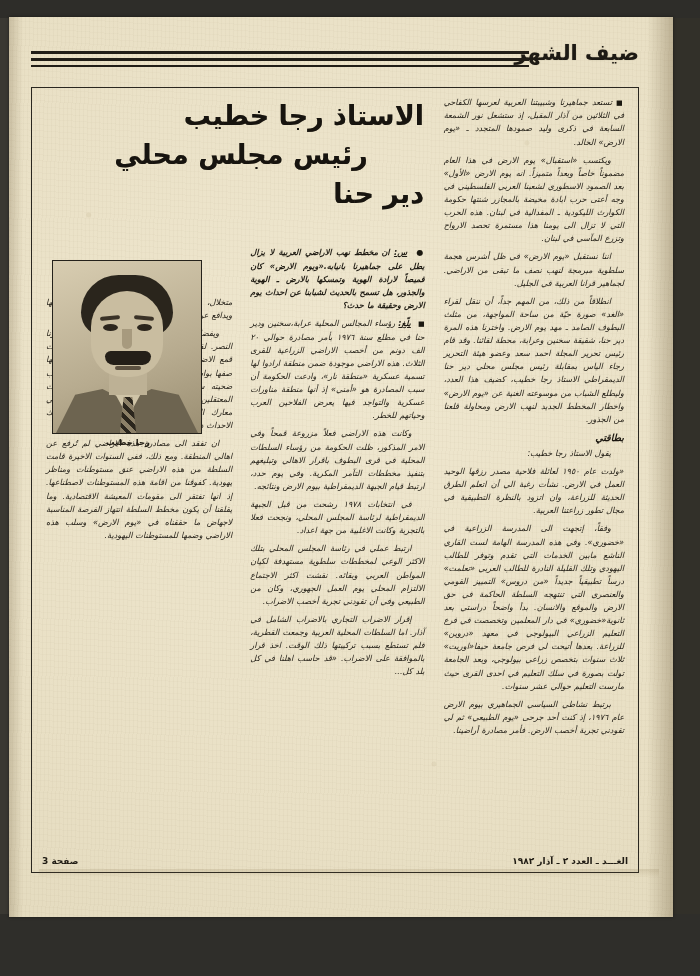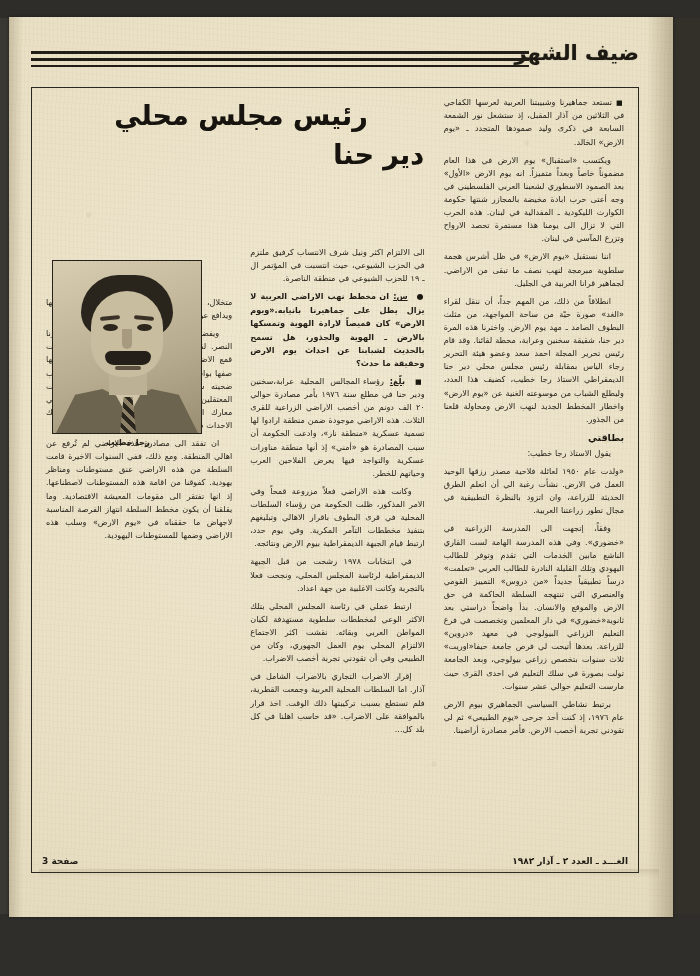--- a/index.html
+++ b/index.html
@@ -86,20 +86,21 @@
     padding:0;
     box-sizing:border-box;
   }
   .frame-inner{position:absolute;inset:0;padding:8px 10px 0 10px;}
 
   
   .cols{
     display:flex;flex-direction:row;
     height:745px;
     gap:0;
+    font-style:italic;
   }
   .col{
     position:relative;
     box-sizing:border-box;
   }
   .col-right{width:33%;padding:0 4px 0 9px;}
   .col-mid{width:33%;padding:0 9px;border-right:1px solid rgba(60,50,30,.0);}
   .col-left{width:34%;padding:0 9px 0 4px;}
 
   
@@ -227,20 +228,21 @@
           <div class="r r2"></div>
           <div class="r r3"></div>
         </div>
       </div>
 
       <div class="frame">
         <div class="frame-inner">
 
           <div class="headline-zone">
             <div class="headline">
+              <span class="l1">الاستاذ رجا خطيب</span>
               <span class="l2">رئيس مجلس محلي</span>
               <span class="l3">دير حنا</span>
             </div>
           </div>
 
           <div class="photo-wrap">
             <div class="photo">
               <div class="ph-bg"></div>
               <div class="ph-jacket"></div>
               <div class="ph-shirt"></div>
@@ -268,21 +270,20 @@
               <p class="para indent">انطلاقاً من ذلك، من المهم جداً، أن ننقل لقراء «الغد» صورة حيّة من ساحة المواجهة، من مثلث البطوف الصامد ـ مهد يوم الارض. واخترنا هذه المرة دير حنا، شقيقة سخنين وعرابة، محطة لقائنا. وقد قام رئيس تحرير المجلة احمد سعد وعضو هيئة التحرير رجاء الياس بمقابلة رئيس مجلس محلي دير حنا الديمقراطي الاستاذ رجا خطيب، كضيف هذا العدد، وليطلع الشباب من موسوعته الغنية عن «يوم الارض» واخطار المخطط الجديد لنهب الارض ومحاولة قلعنا من الجذور.</p>
               <div class="sub-head">بطاقتي</div>
               <p class="para indent">يقول الاستاذ رجا خطيب:</p>
               <p class="para">«ولدت عام ١٩٥٠ لعائلة فلاحية مصدر رزقها الوحيد العمل في الارض. نشأت رغبة الي أن اتعلم الطرق الحديثة للزراعة، وان اتزود بالنظرة التطبيقية في مجال تطور زراعتنا العربية.</p>
               <p class="para indent">وفقاً، إتجهت الى المدرسة الزراعية في «خضوري». وفي هذه المدرسة الهامة لست القاري الناشع مابين الخدمات التي تقدم وتوفر للطالب اليهودي وتلك القليلة النادرة للطالب العربي «تعلمت» درساً تطبيقياً جديداً «من دروس» التمييز القومي والعنصري التي تنتهجه السلطة الحاكمة في حق الارض والموقع والانسان. بدأ واضحاً دراستي بعد ثانوية«خضوري» في دار المعلمين وتخصصت في فرع التعليم الزراعي البيولوجي في معهد «دروين» للزراعة. بعدها أتيحت لي فرص جامعة حيفا«اوريت» ثلاث سنوات بتخصص زراعي بيولوجي، وبعد الجامعة تولت بصورة في سلك التعليم في احدى القرى حيث مارست التعليم حوالي عشر سنوات.</p>
               <p class="para indent">برتبط نشاطي السياسي الجماهيري بيوم الارض عام ١٩٧٦، إذ كنت أحد جرحى «يوم الطبيعي» ثم لي تقودني تجربة أخصب الارض. فأمر مصادرة أراضينا.</p>
             </div>
 
             <div class="col col-mid">
               <div class="spacer-top"></div>
-              <p class="para">الى الالتزام اكثر ونيل شرف الانتساب كرفيق ملتزم في الحزب الشيوعي، حيث انتسبت في المؤتمر ال ـ ١٩ للحزب الشيوعي في منطقة الناصرة.</p>
               <p class="para bold qmark">
                 <span class="kicker uline">س:</span>
                 <span>ان مخطط نهب الاراضي العربية لا يزال يطل على جماهيرنا بانيابه.«ويوم الارض» كان قميصاً لارادة الهوية وتمسكها بالارض ـ الهوية والجذور، هل تسمح بالحديث لشبابنا عن احداث يوم الارض وحقيقة ما حدث؟</span>
               </p>
               <p class="para sq">
                 <span class="kicker uline">بلّغ:</span>
                 <span>رؤساء المجالس المحلية عرابة،سخنين ودير حنا في مطلع سنة ١٩٧٦ بأمر مصادرة حوالي ٢٠ الف دونم من أخصب الاراضي الزراعية للقرى الثلاث. هذه الاراضي موجودة ضمن منطقة ارادوا لها تسمية عسكرية «منطقة نار»، وادعت الحكومة أن سبب المصادرة هو «أمني» إذ أنها منطقة مناورات عسكرية والتواجد فيها يعرض الفلاحين العرب وحياتهم للخطر.</span>
               </p>
               <p class="para indent">وكانت هذه الاراضي فعلاً مزروعة قمحاً وفي الامر المذكور، ظلت الحكومة من رؤساء السلطات المحلية في قرى البطوف باقرار الاهالي وتبليغهم بتنفيذ مخططات التآمر المكرية. وفي يوم حدد، ارتبط قيام الجبهة الديمقراطية بيوم الارض ونتائجه.</p>
               <p class="para indent">في انتخابات ١٩٧٨ رشحت من قبل الجبهة الديمقراطية لرئاسة المجلس المحلي، ونجحت فعلا بالتجربة وكانت الاغلبية من جهة اعداد.</p>

